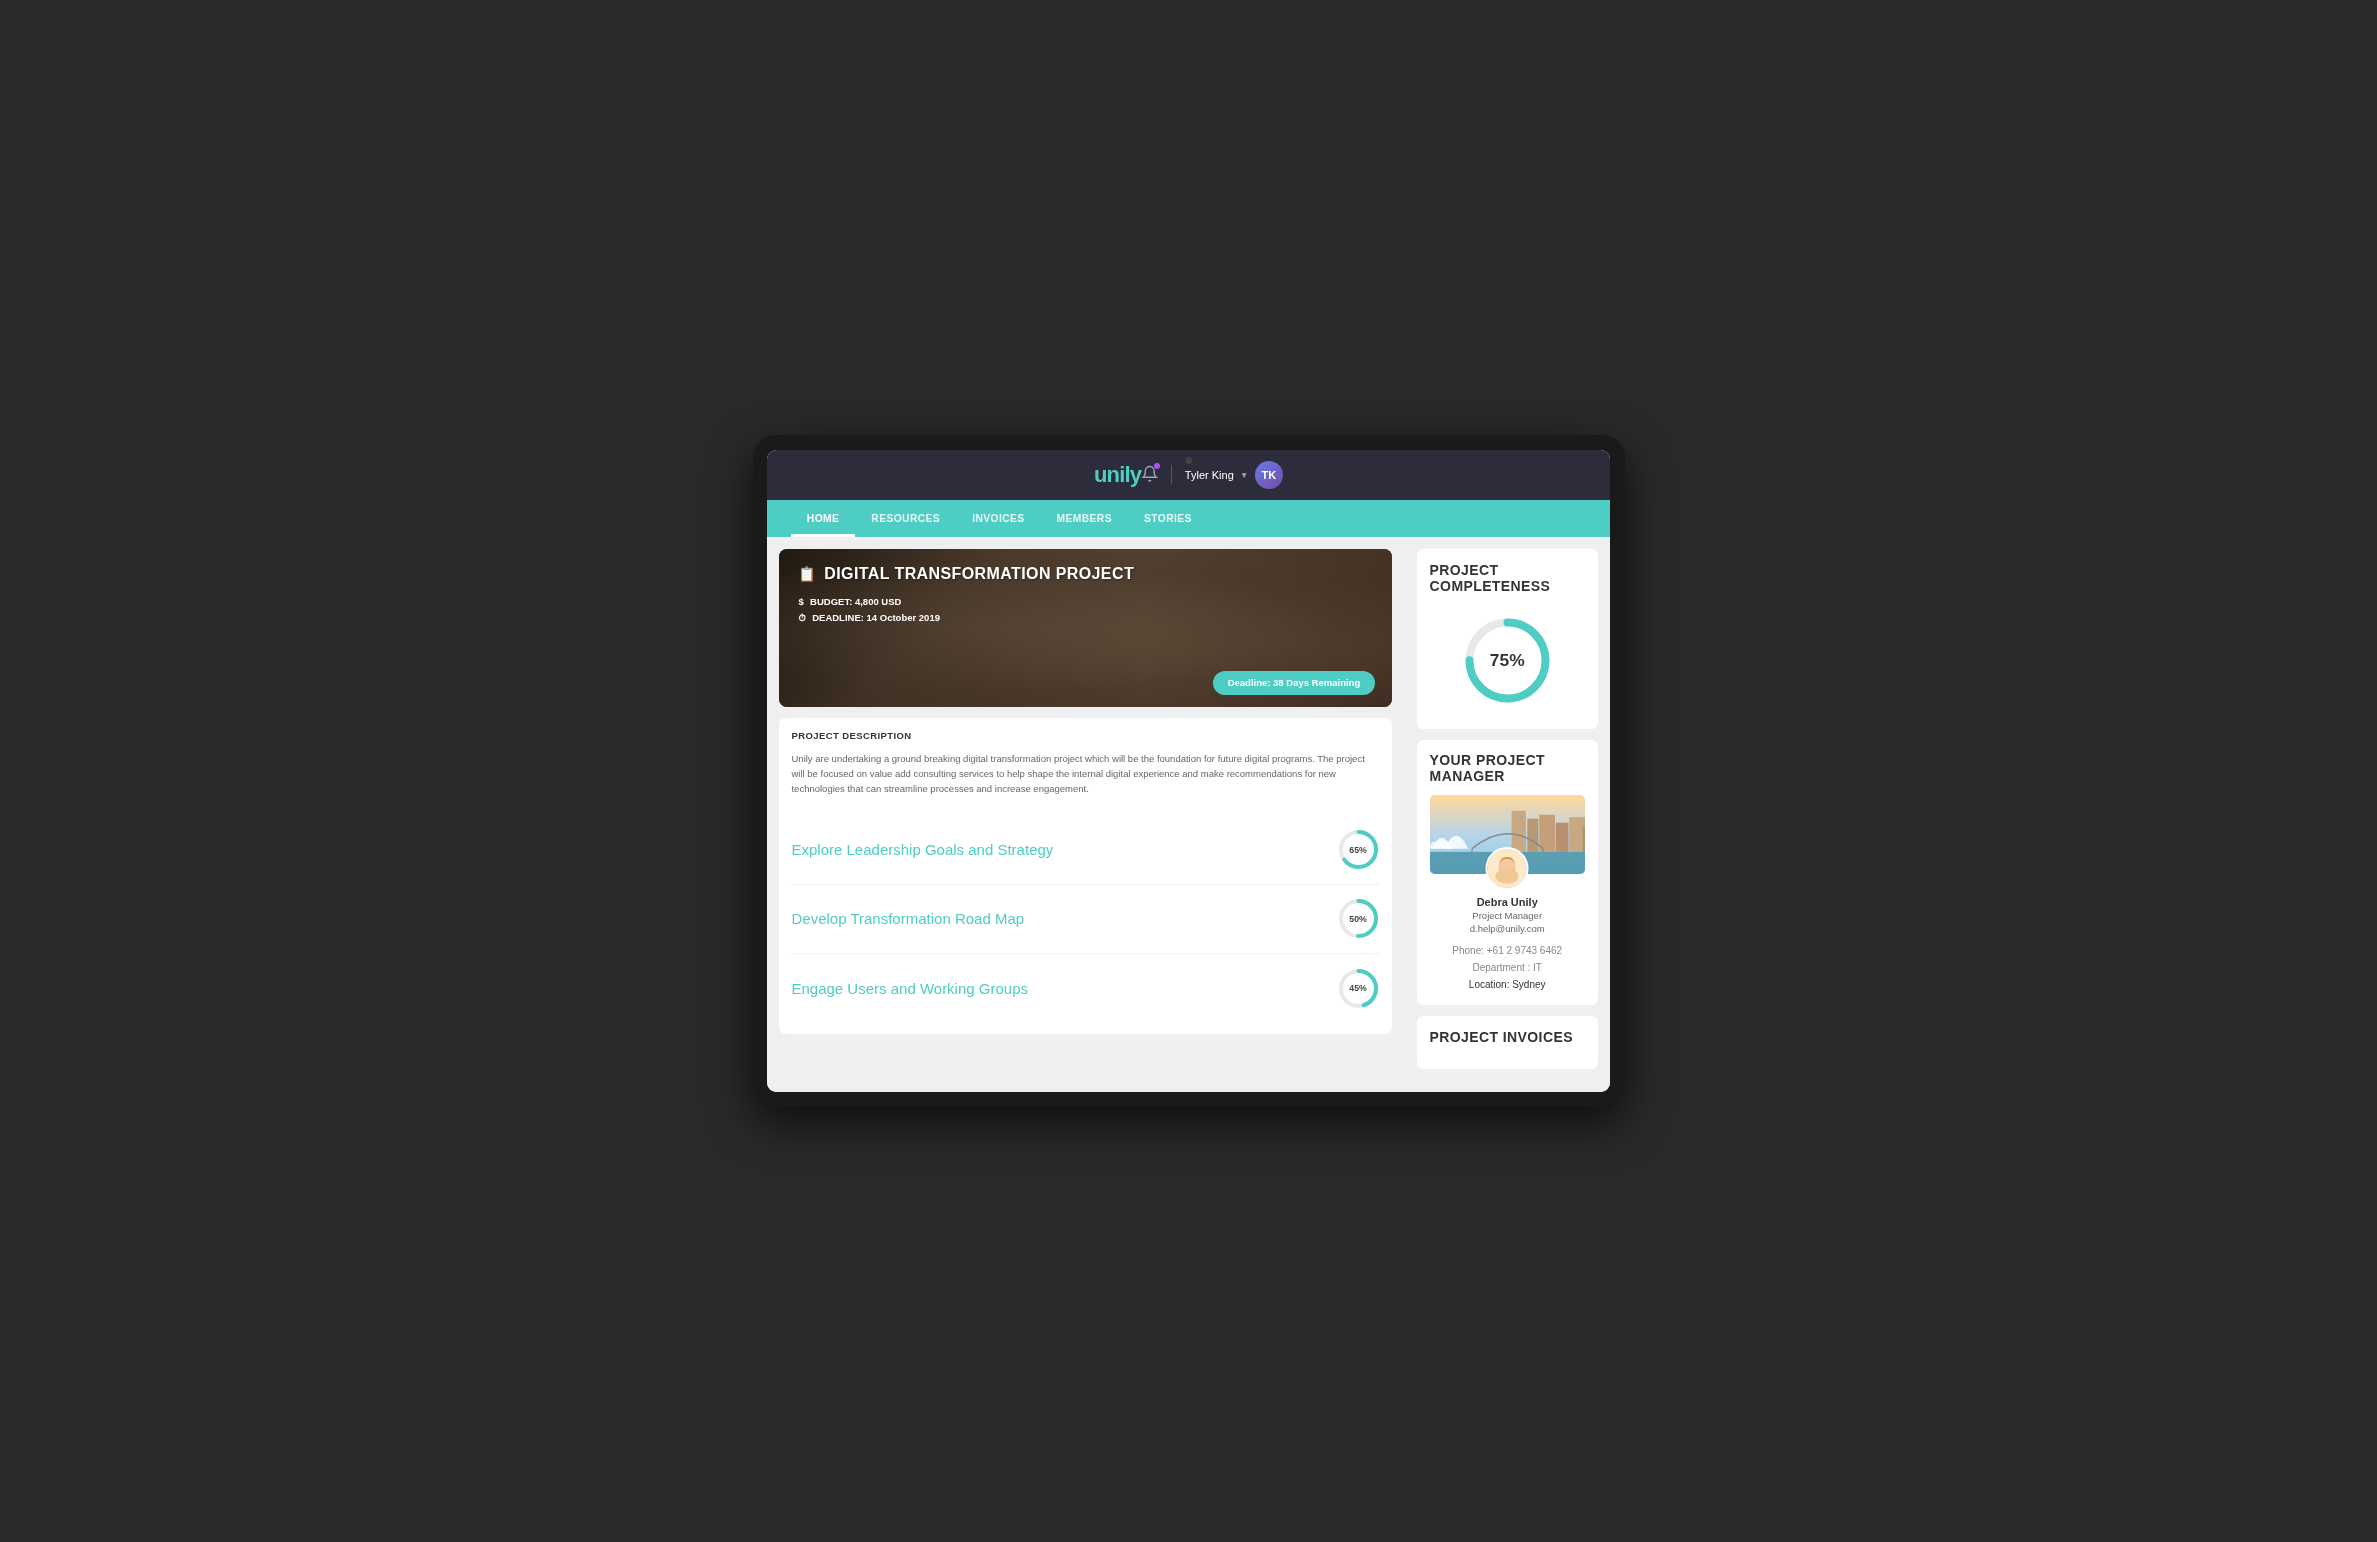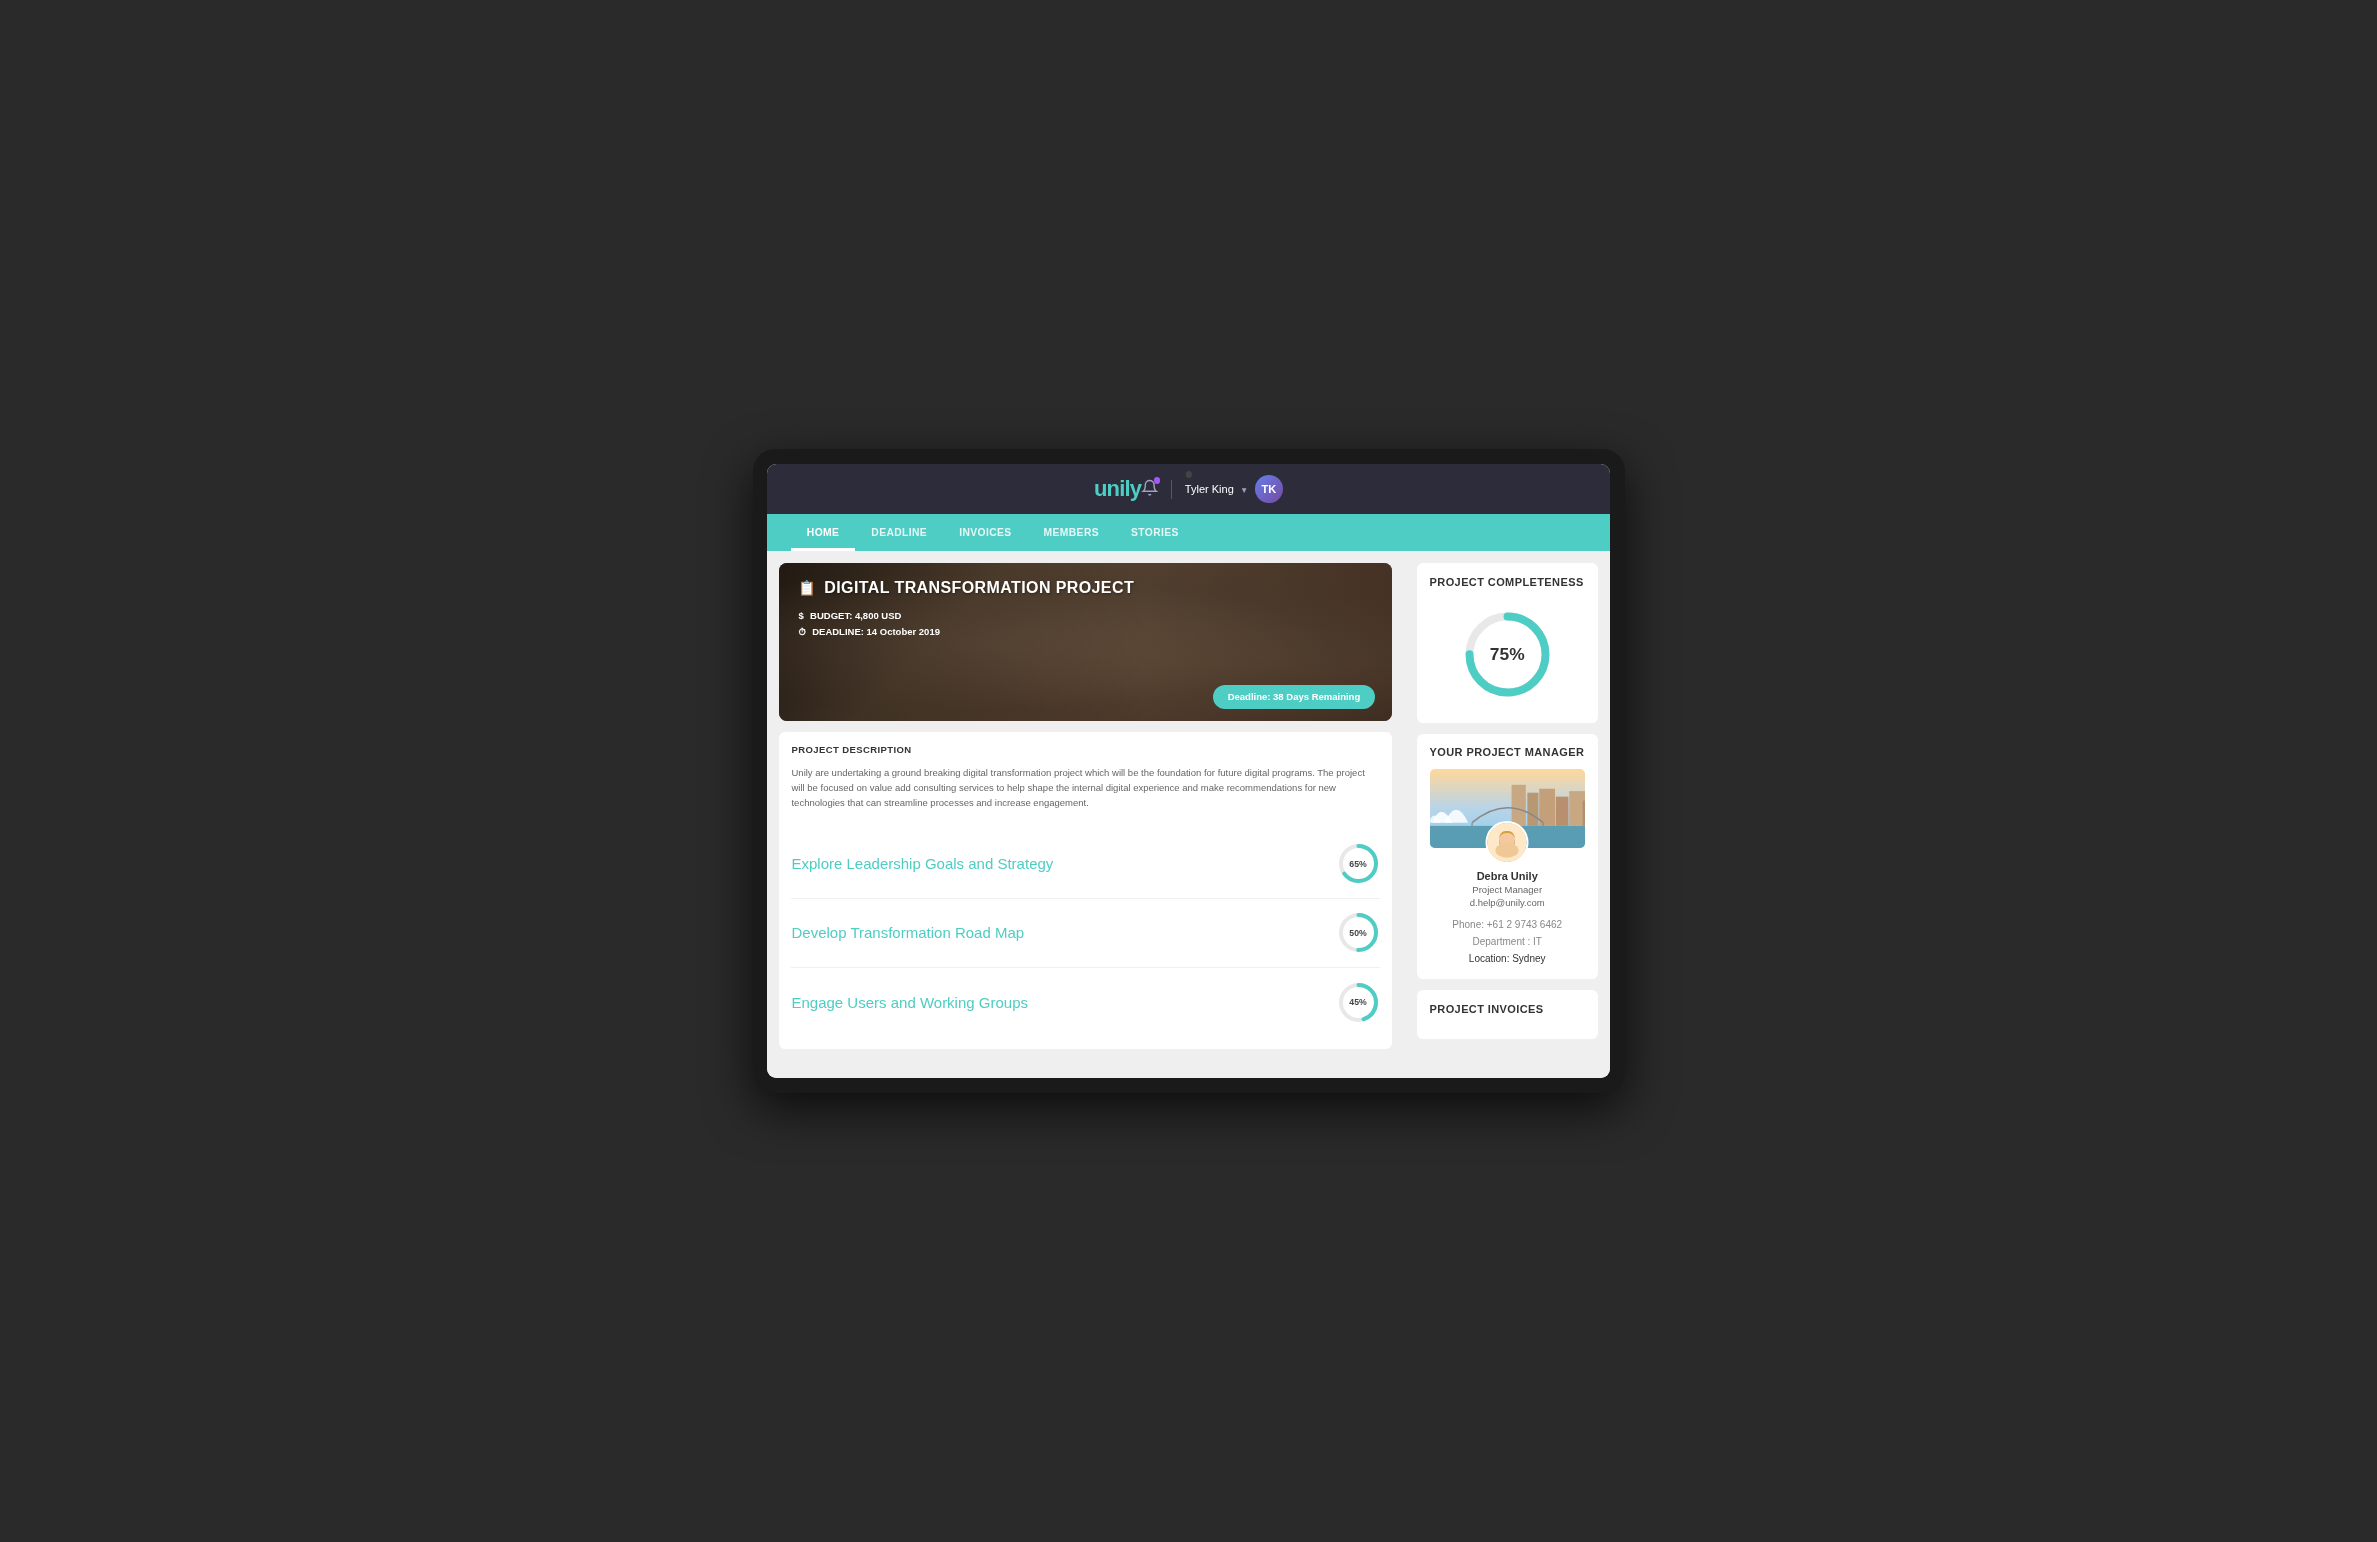--- a/index.html
+++ b/index.html
@@ -268,21 +268,21 @@
       color: #444;
     }
     
     .right-card {
       background: white;
       border-radius: 6.3px;
       padding: 12.7px;
       margin-bottom: 11px;
     }
     .right-card-title {
-      font-size: 11px;
+      font-size: 14px;
       font-weight: 700;
       color: #333;
       letter-spacing: 0.4px;
       margin-bottom: 11px;
       text-transform: uppercase;
     }
     
     .donut-large-container {
       display: flex;
       justify-content: center;
@@ -415,21 +415,21 @@
           <span class="chevron-down">▾</span>
           <div class="avatar">
             <span>TK</span>
           </div>
         </div>
       </div>
     </div>
 
     <nav class="nav">
       <a class="nav-item active">HOME</a>
-      <a class="nav-item">DEADLINE</a>
+      <a class="nav-item">RESOURCES</a>
       <a class="nav-item">INVOICES</a>
       <a class="nav-item">MEMBERS</a>
       <a class="nav-item">STORIES</a>
     </nav>
 
     <div class="main">
 
       <div class="left-col">
 
         <div class="hero">

